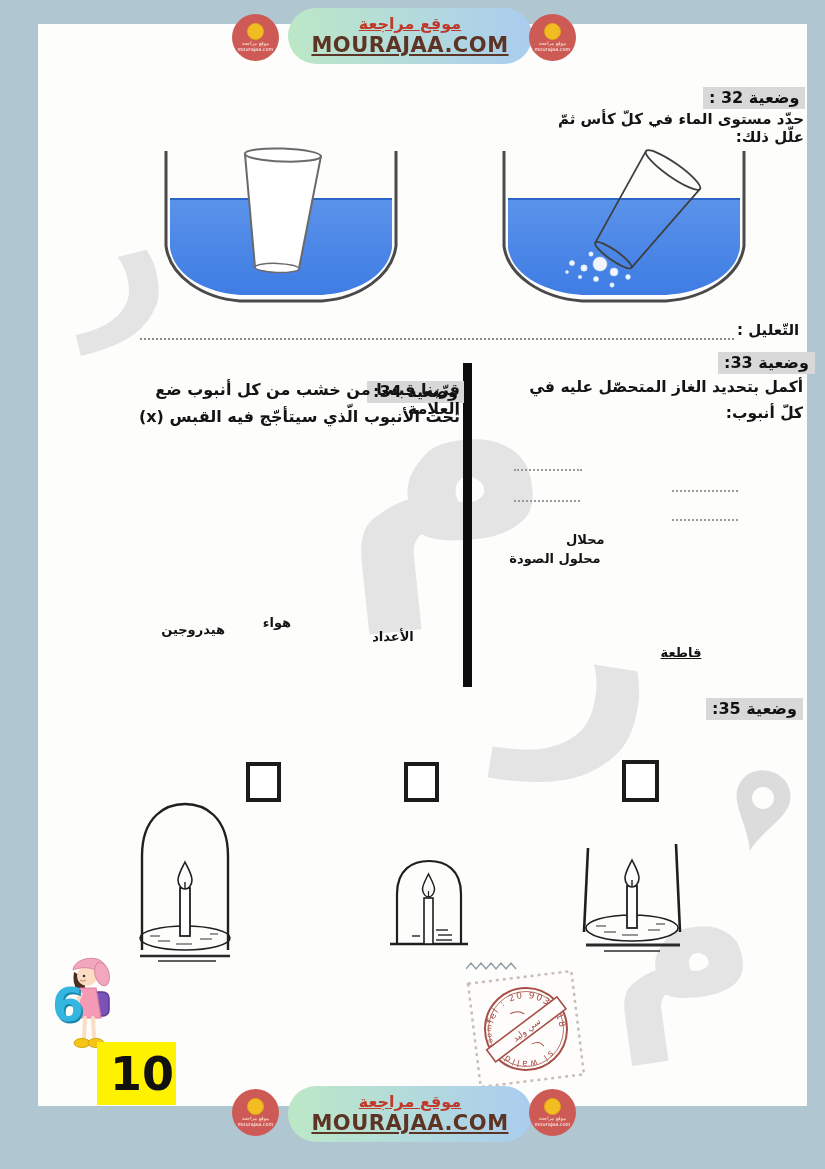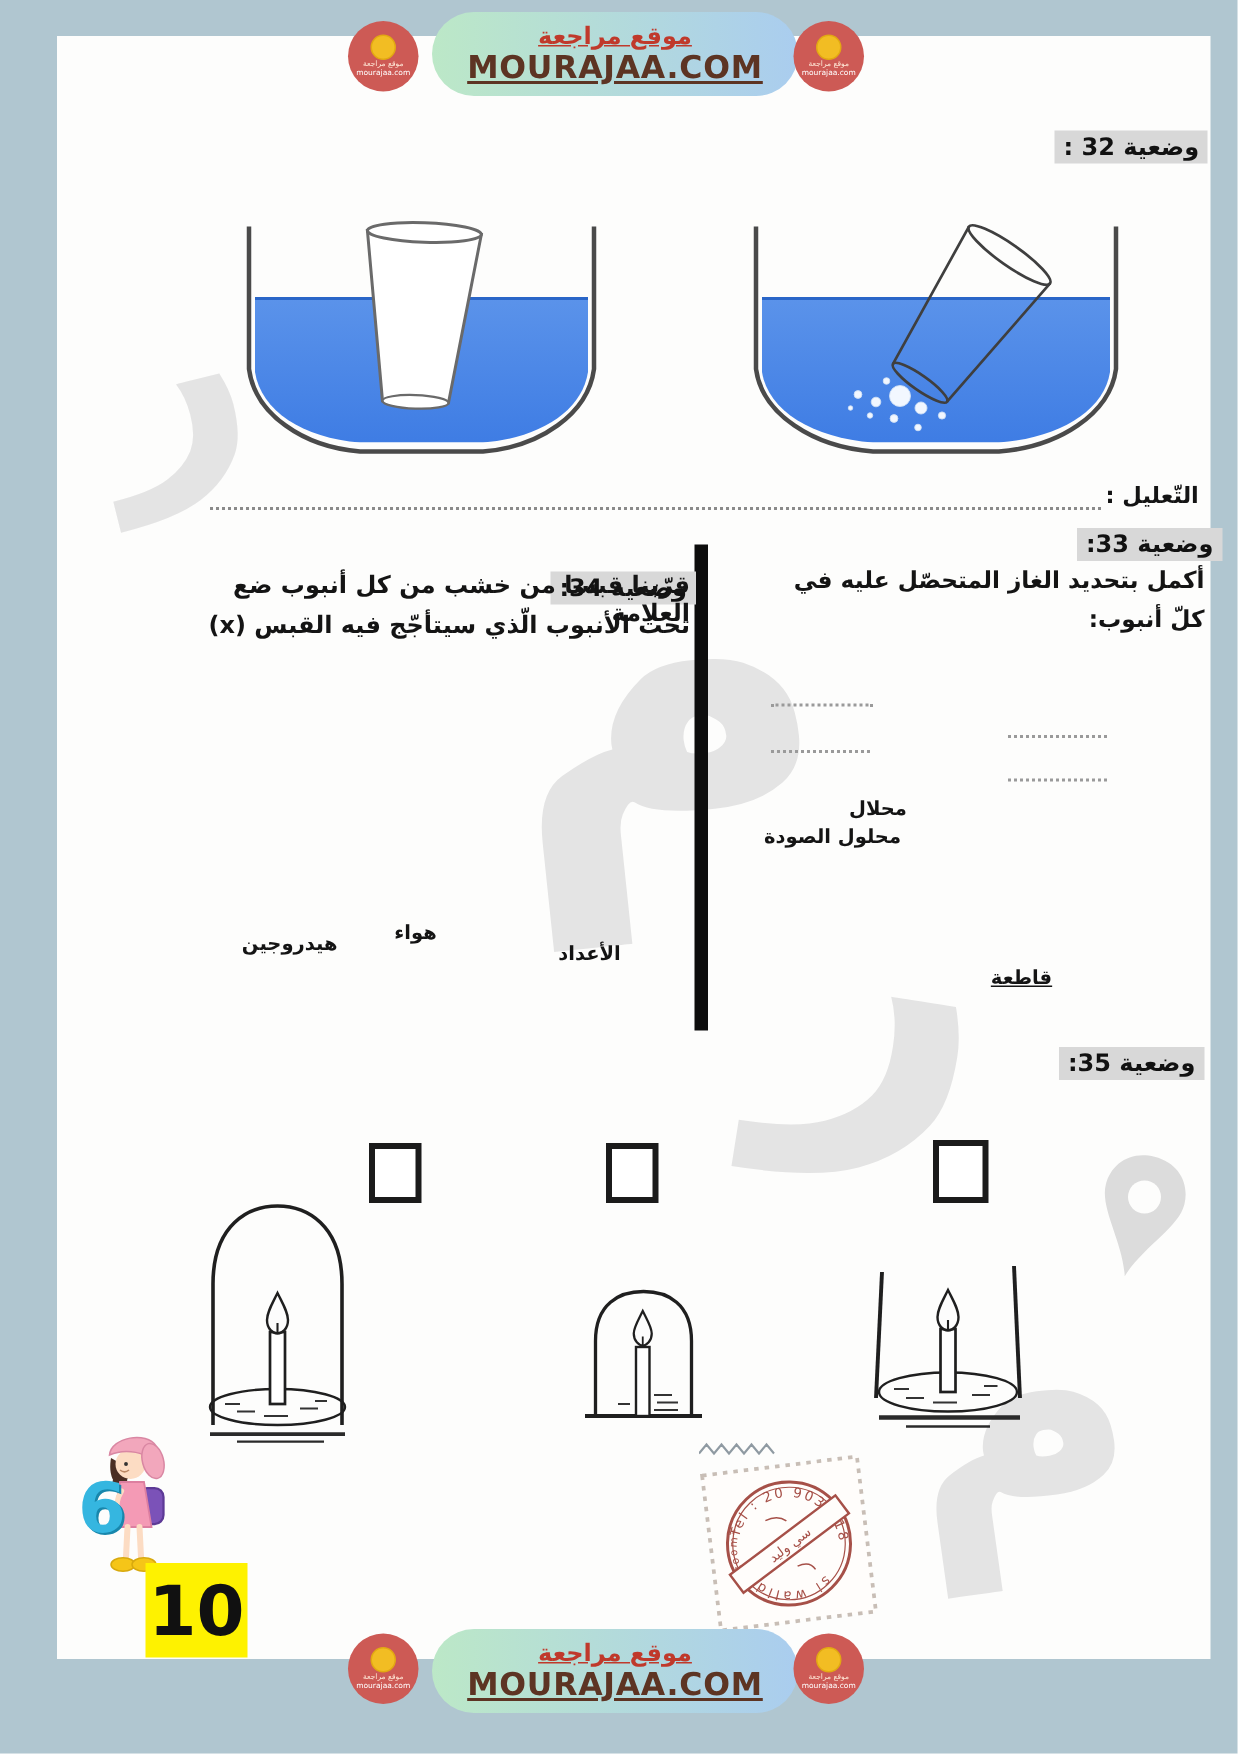--- a/index.html
+++ b/index.html
@@ -60,20 +60,21 @@
     <div class="logo-t1">موقع مراجعة</div>
     <div class="logo-t2">mourajaa.com</div>
   </div>
   <div class="abs logo-circle" style="left:529px;top:14px;">
     <div class="logo-dot"></div>
     <div class="logo-t1">موقع مراجعة</div>
     <div class="logo-t2">mourajaa.com</div>
   </div>
 
   <div class="abs content sec-title" style="left:703px;top:87px;">وضعية 32 :</div>
+  <div class="abs content ar" style="left:556px;top:110px;width:248px;font-size:15px;text-align:right;">حدّد مستوى الماء في كلّ كأس ثمّ علّل ذلك:</div>
 
   <svg class="abs content" style="left:150px;top:146px;" width="262" height="164" viewBox="0 0 262 164">
     <defs>
       <clipPath id="basinClipL">
         <path d="M20,8 L20,102 C24,128 52,146 90,149 L172,149 C210,146 238,128 242,102 L242,8 Z"></path>
       </clipPath>
       <linearGradient id="waterL" x1="0" y1="0" x2="0" y2="1">
         <stop offset="0" stop-color="#5b93ea"></stop>
           <stop offset="1" stop-color="#3a79e3"></stop>
       </linearGradient>
@@ -239,21 +240,21 @@
     <path d="M22,38 L38,38 L43,68 L17,68 Z" fill="#f49ab5" stroke="#dd7fa0" stroke-width="1.2"></path>
 
     <path d="M23,44 q-5,8 -2,16" stroke="#fcdcc3" stroke-width="3.5" fill="none" stroke-linecap="round"></path>
 
     <path d="M27,68 L26,88 M35,68 L36,88" stroke="#fcdcc3" stroke-width="4" stroke-linecap="round"></path>
 
     <ellipse cx="24" cy="93" rx="8" ry="4.5" fill="#f5c518" stroke="#d8a90e" stroke-width="1"></ellipse>
     <ellipse cx="38" cy="93" rx="8" ry="4.5" fill="#f5c518" stroke="#d8a90e" stroke-width="1"></ellipse>
   </svg>
   <div class="abs content num6" style="left:52px;top:978px;">6</div>
-  <div class="abs content score-box" style="left:97px;top:1042px;width:68px;height:63px;">10</div>
+  <div class="abs content score-box" style="left:97px;top:1042px;width:68px;height:63px;padding-left:11px;">10</div>
 
   <div class="abs banner-pill" style="left:288px;top:1086px;">
     <div class="banner-ar">موقع مراجعة</div>
     <div class="banner-domain">MOURAJAA.COM</div>
   </div>
   <div class="abs logo-circle" style="left:232px;top:1089px;">
     <div class="logo-dot"></div>
     <div class="logo-t1">موقع مراجعة</div>
     <div class="logo-t2">mourajaa.com</div>
   </div>

